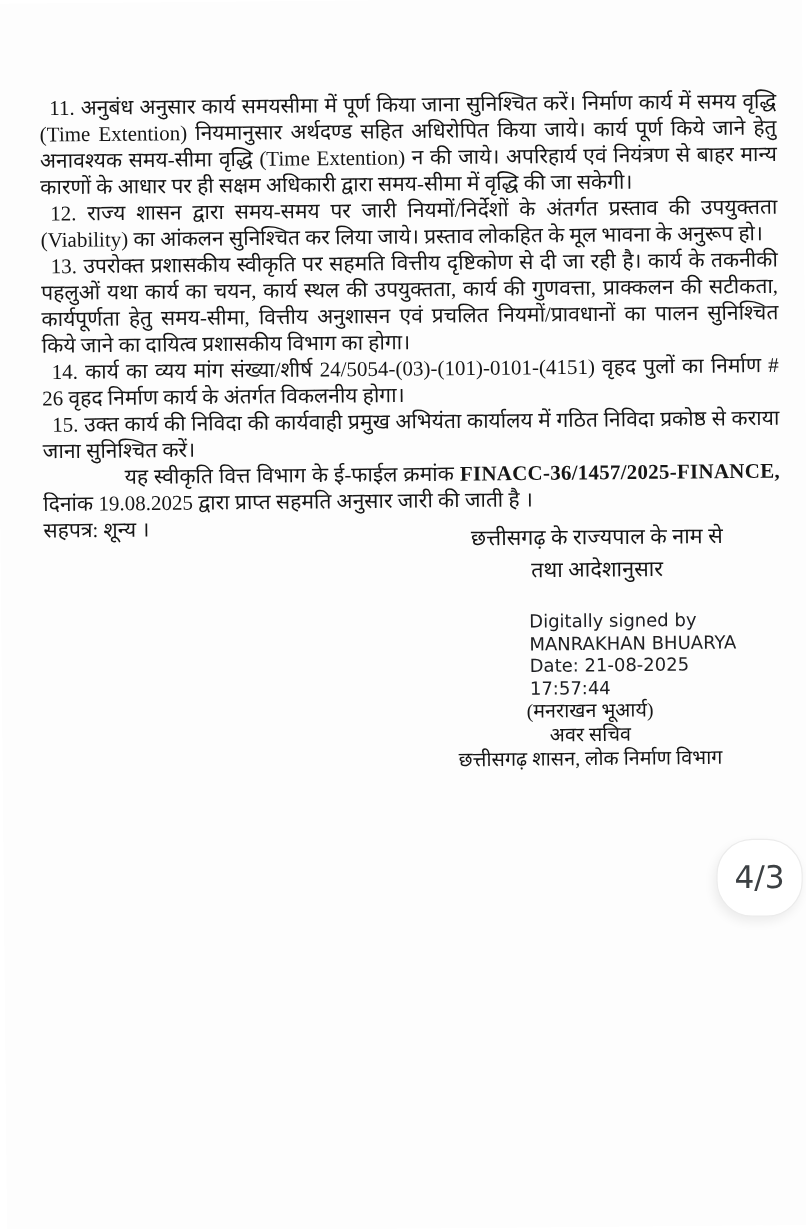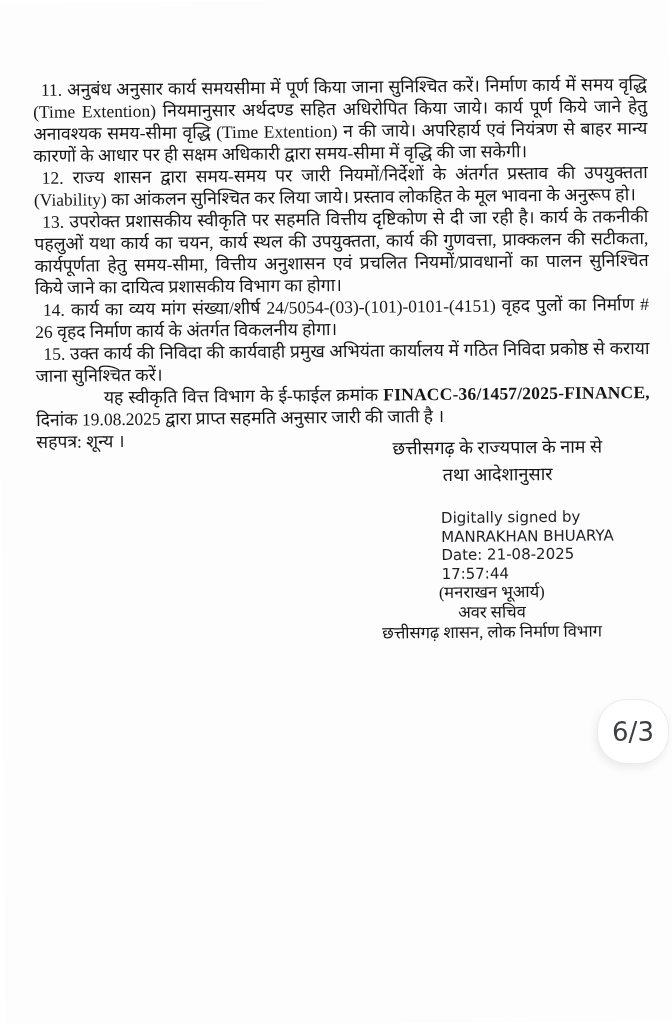--- a/index.html
+++ b/index.html
@@ -136,13 +136,13 @@
   </div>
 
   <div class="hindi-sig">
     <div>(मनराखन भूआर्य)</div>
     <div>अवर सचिव</div>
     <div>छत्तीसगढ़ शासन, लोक निर्माण विभाग</div>
   </div>
 
 </div>
 
-<div class="page-badge">6/3</div>
+<div class="page-badge">4/3</div>
 
 </body></html>

